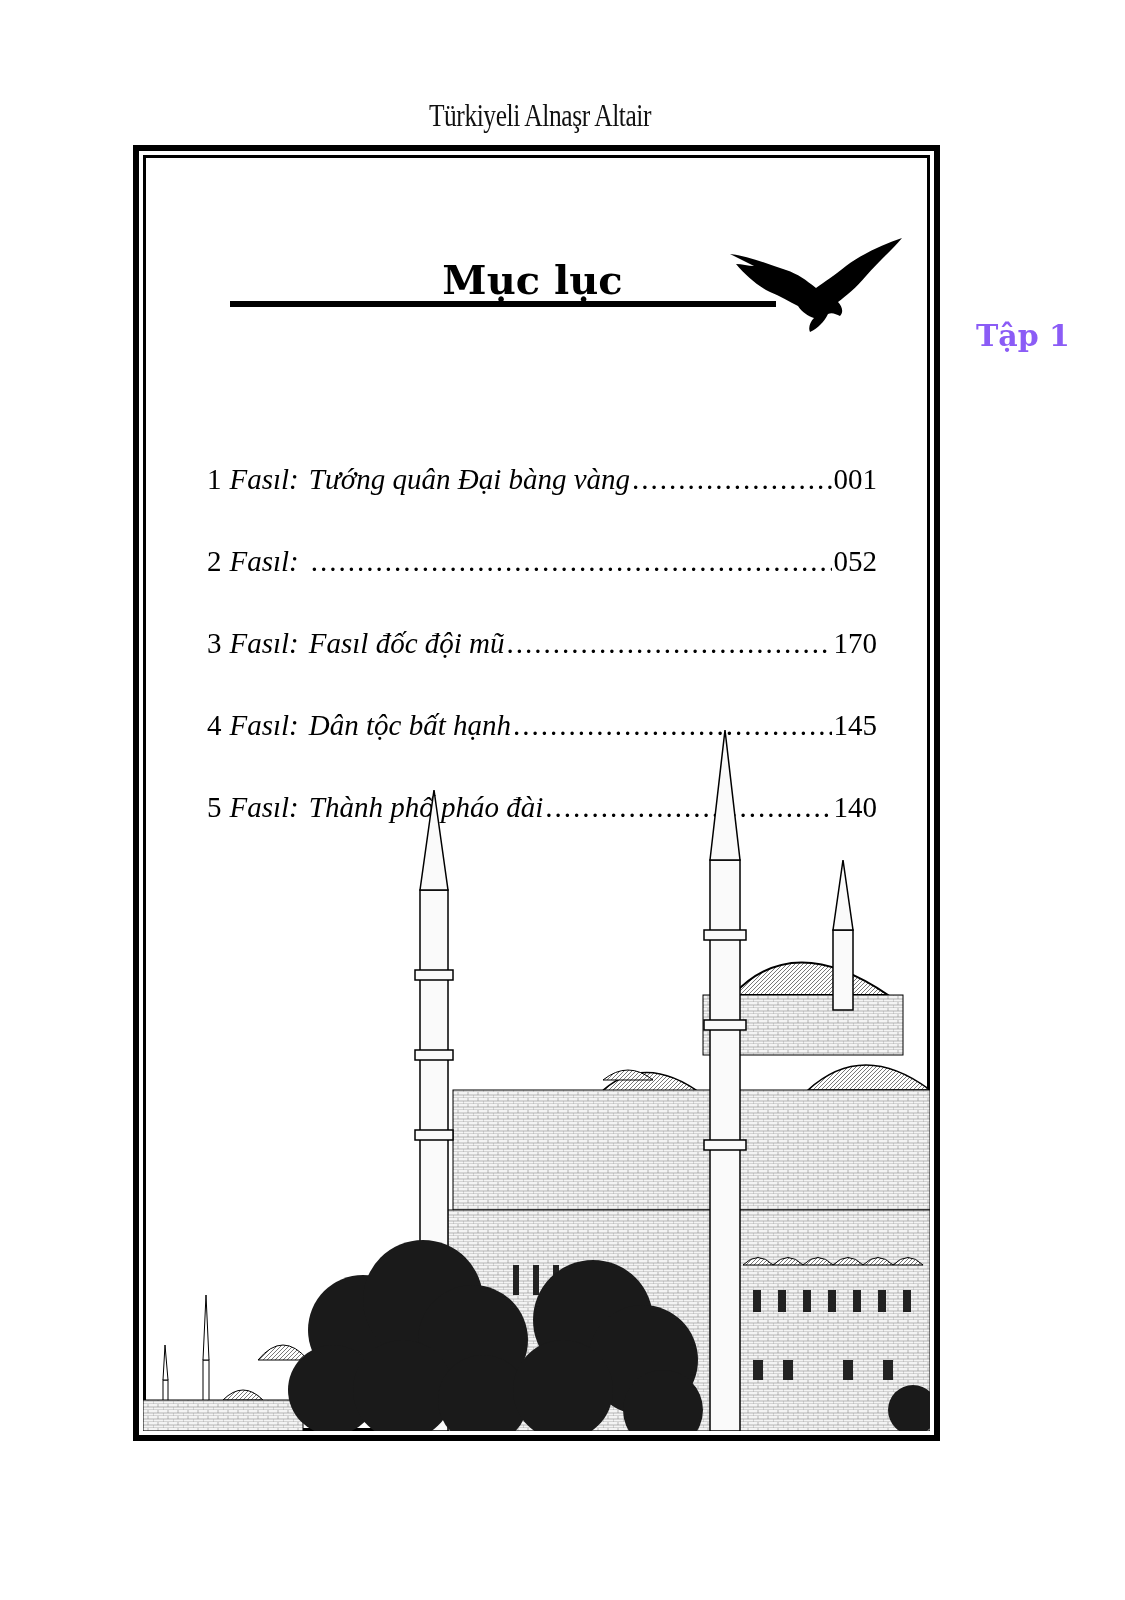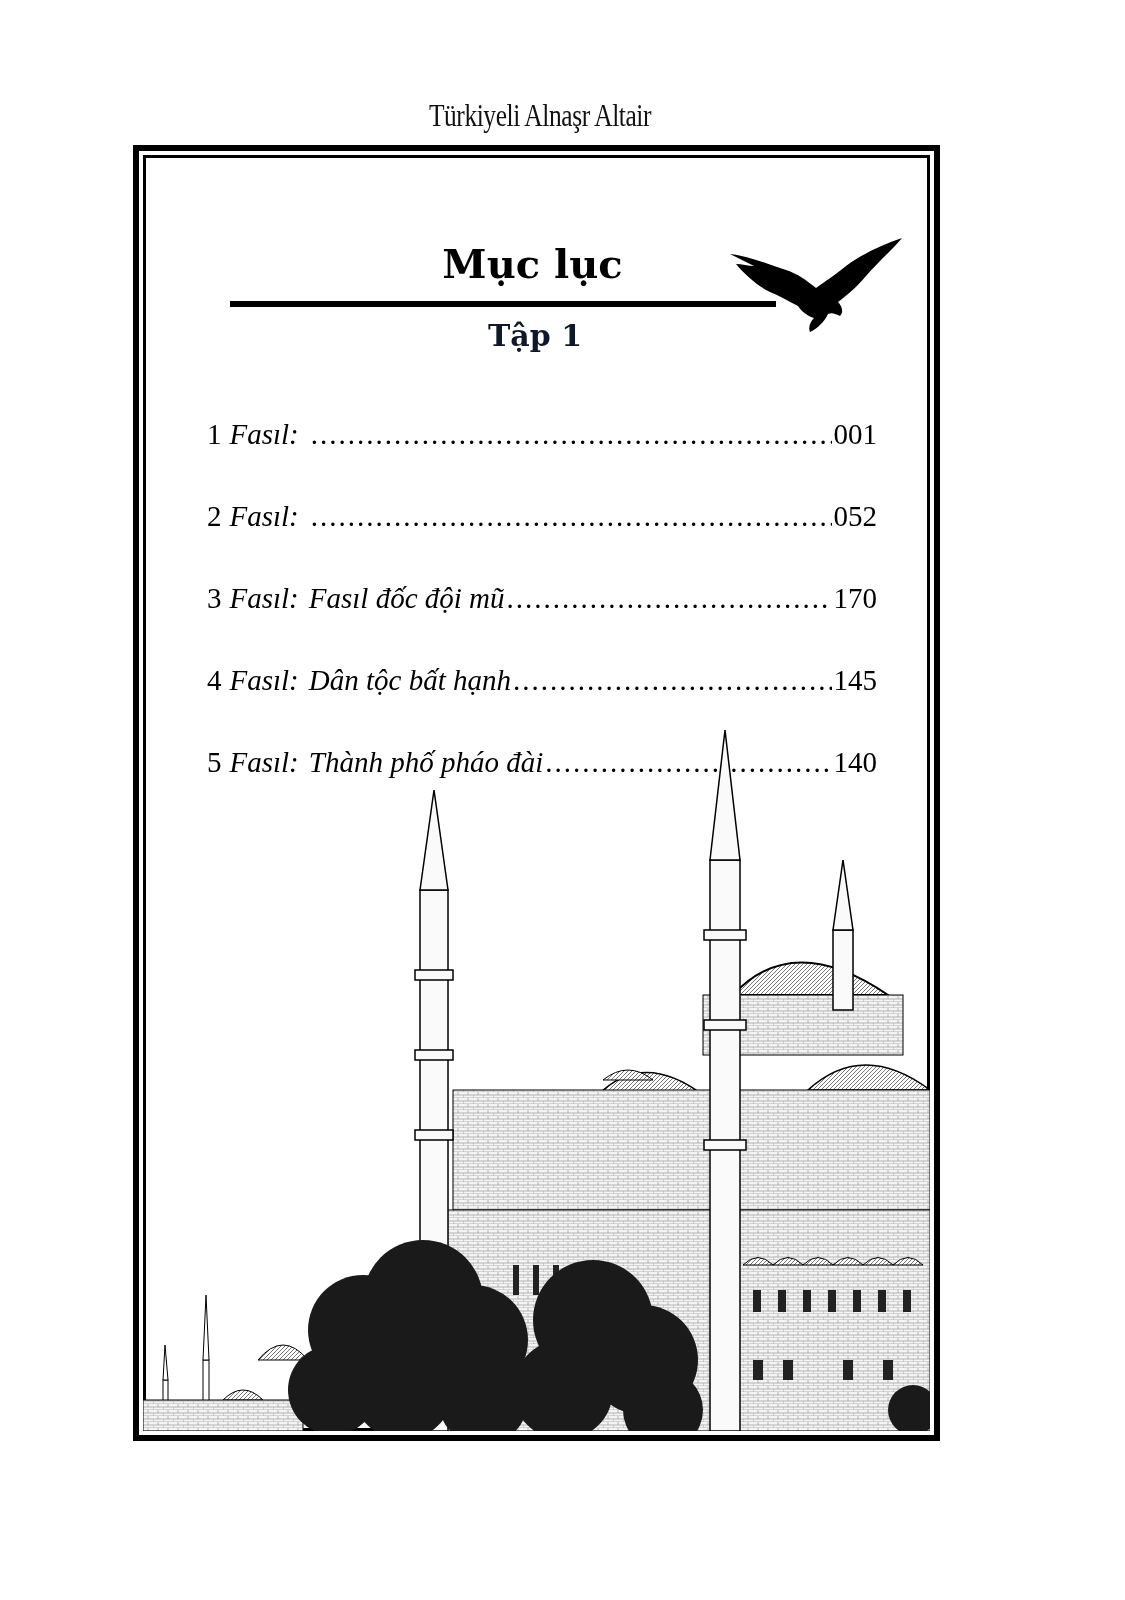--- a/index.html
+++ b/index.html
@@ -12,38 +12,38 @@
   }
   .frame-outer {
     position:absolute; left:133px; top:145px; width:807px; height:1296px;
     border:6px solid #000;
   }
   .frame-inner {
     position:absolute; left:143px; top:155px; width:787px; height:1276px;
     border:3px solid #000; overflow:hidden;
   }
   .toc-heading {
-    position:absolute; left:0; width:1065px; top:240px; text-align:center;
+    position:absolute; left:0; width:1065px; top:256px; text-align:center;
     font-family:"DejaVu Serif", serif; font-weight:bold; font-size:40px; color:#000;
   }
   .heading-rule {
     position:absolute; left:230px; top:301px; width:546px; height:6px; background:#000;
   }
   .volume-label {
-    position:absolute; left:0; width:1070px; top:318px; text-align:center;
-    font-family:"DejaVu Serif", serif; font-weight:bold; font-size:30px; color:#0f172a;
+    position:absolute; left:0; width:1070px; top:318px; text-align:right;
+    font-family:"DejaVu Serif", serif; font-weight:bold; font-size:30px; color:#8b5cf6;
   }
   .eagle { position:absolute; left:728px; top:236px; width:176px; height:100px; }
   .toc-list { position:absolute; left:207px; top:418px; width:670px; }
   .toc-row {
     display:flex; align-items:baseline; height:82px;
     font-family:"Liberation Serif", serif; font-size:29px; color:#000; white-space:nowrap;
   }
   .toc-row .num { margin-right:8px; }
-  .toc-row .prefix { font-style:italic; margin-right:10px; }
+  .toc-row .prefix { font-style:italic; margin-right:10px;margin-top:45px; }
   .toc-row .title { font-style:italic; }
   .toc-row .leader { flex:1; overflow:hidden; letter-spacing:2px; margin:0 2px; }
   .toc-row .leader::before { content:"................................................................................................"; }
   .toc-row .page { }
   .illustration { position:absolute; left:143px; top:720px; width:787px; height:711px; }
 </style>
 </head>
 <body>
 
 <div class="series-title">Türkiyeli Alnaşr Altair</div>
@@ -56,20 +56,21 @@
 <div class="volume-label">Tập 1</div>
 
 <svg class="eagle" viewBox="0 0 176 100">
   <path fill="#000" d="M2,18 C20,20 40,28 58,34 C70,38 78,44 88,52 C96,46 106,40 118,30 C134,18 156,8 174,2 C164,14 150,26 138,40 C128,52 118,60 110,66 C114,70 116,76 112,80 C108,78 104,76 100,78 C96,86 90,92 82,96 C80,92 82,86 86,82 C80,80 74,76 70,70 C62,66 52,60 42,56 C30,50 18,40 8,28 C14,28 20,30 26,30 C18,26 10,22 2,18 Z"></path>
 </svg>
 
 <div class="toc-list">
   <div class="toc-row">
     <span class="num">1</span>
     <span class="prefix">Fasıl:</span>
+    <span class="title">Tướng quân Đại bàng vàng</span>
     <span class="leader"></span>
     <span class="page">001</span>
   </div>
   <div class="toc-row">
     <span class="num">2</span>
     <span class="prefix">Fasıl:</span>
     <span class="leader"></span>
     <span class="page">052</span>
   </div>
   <div class="toc-row">

